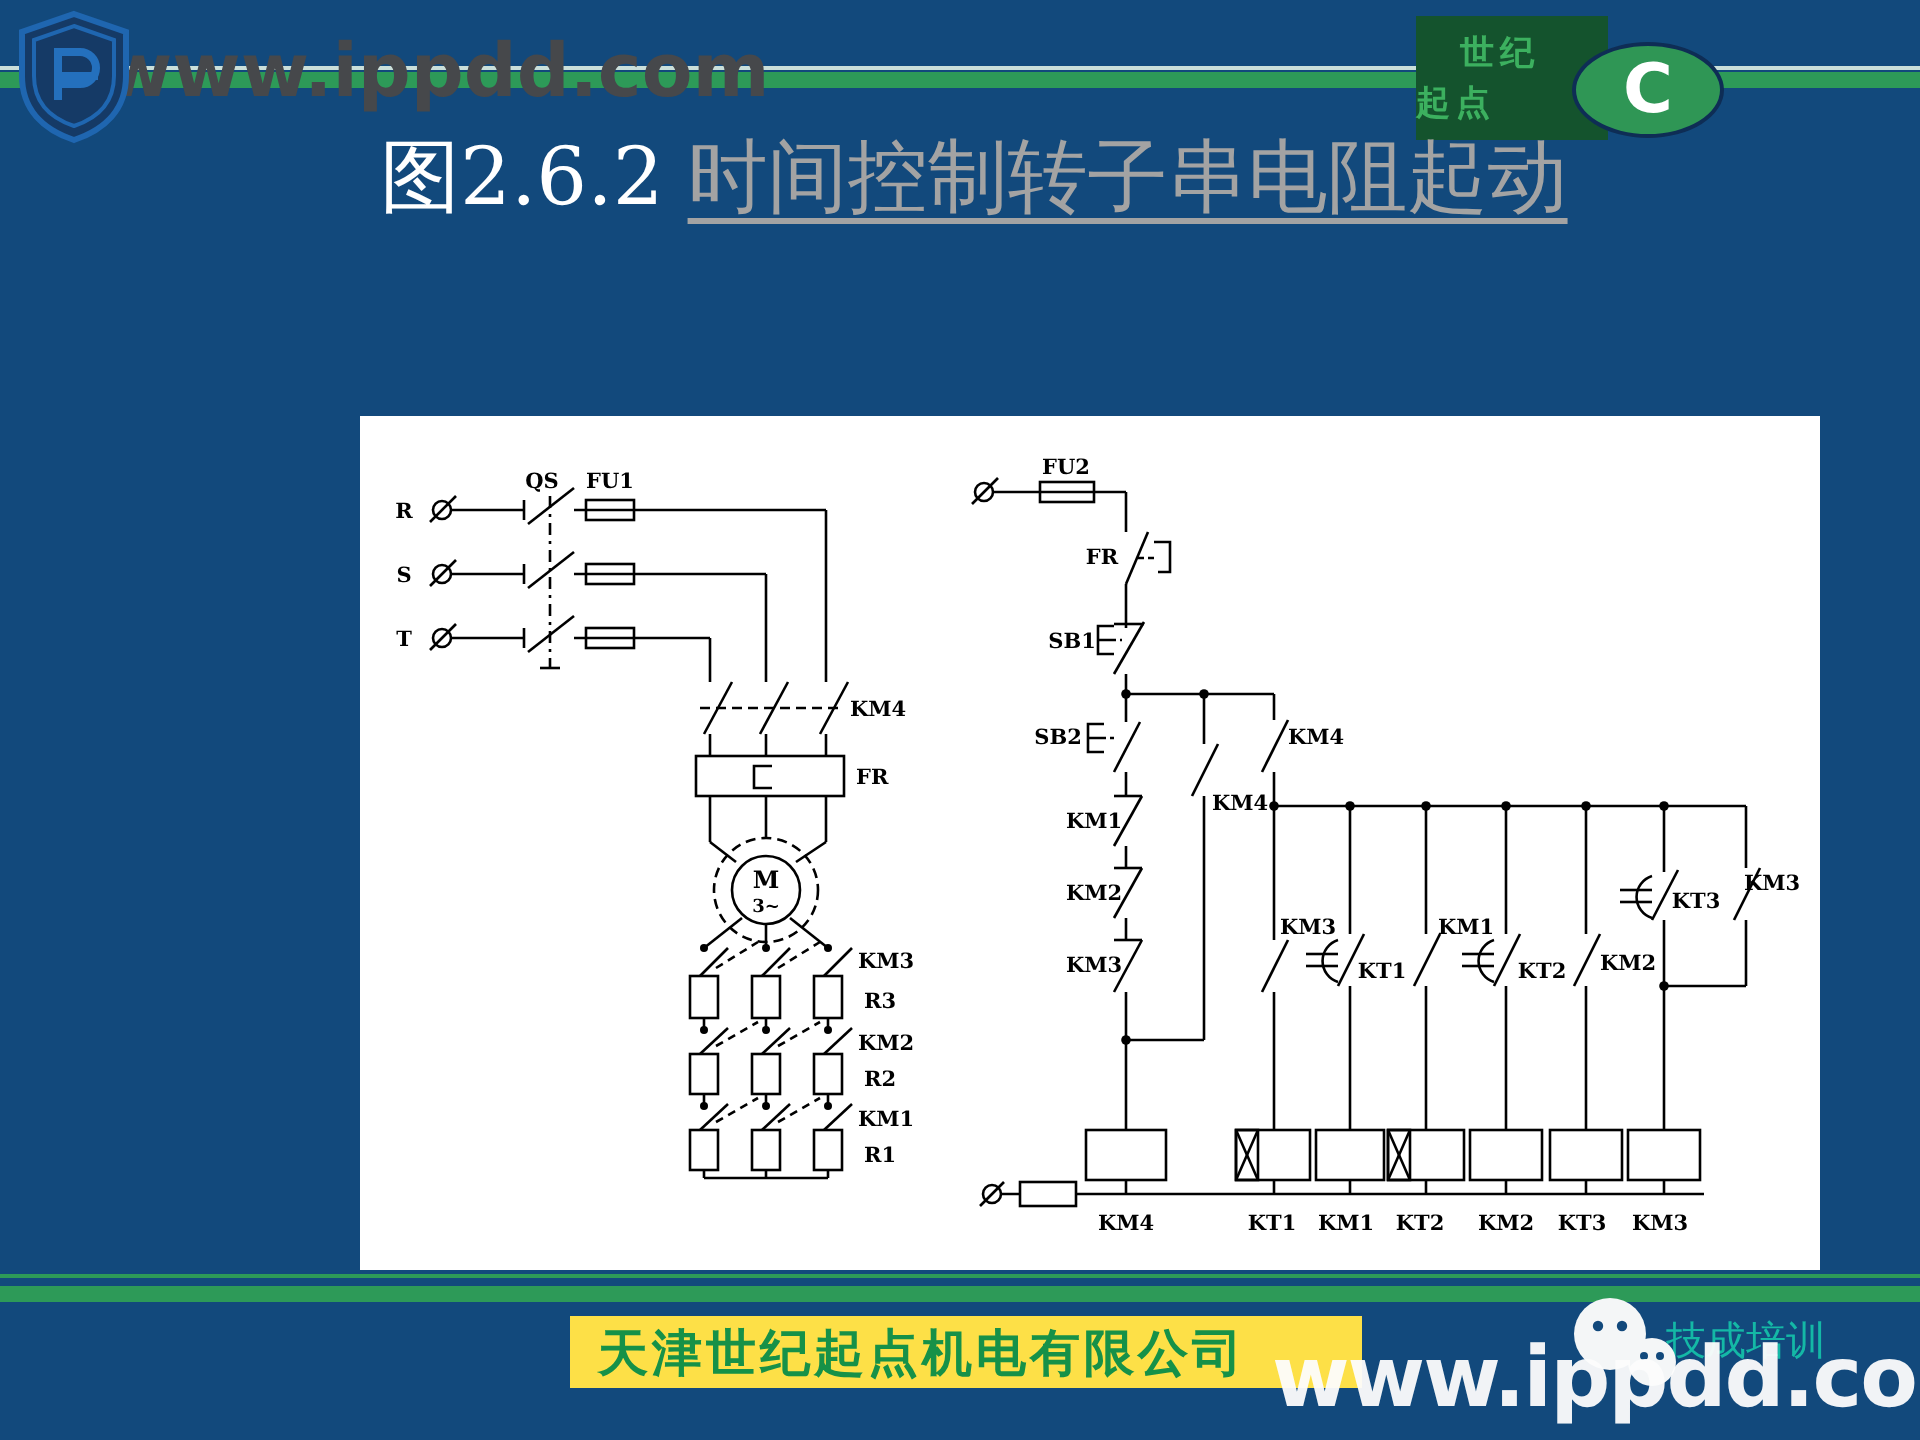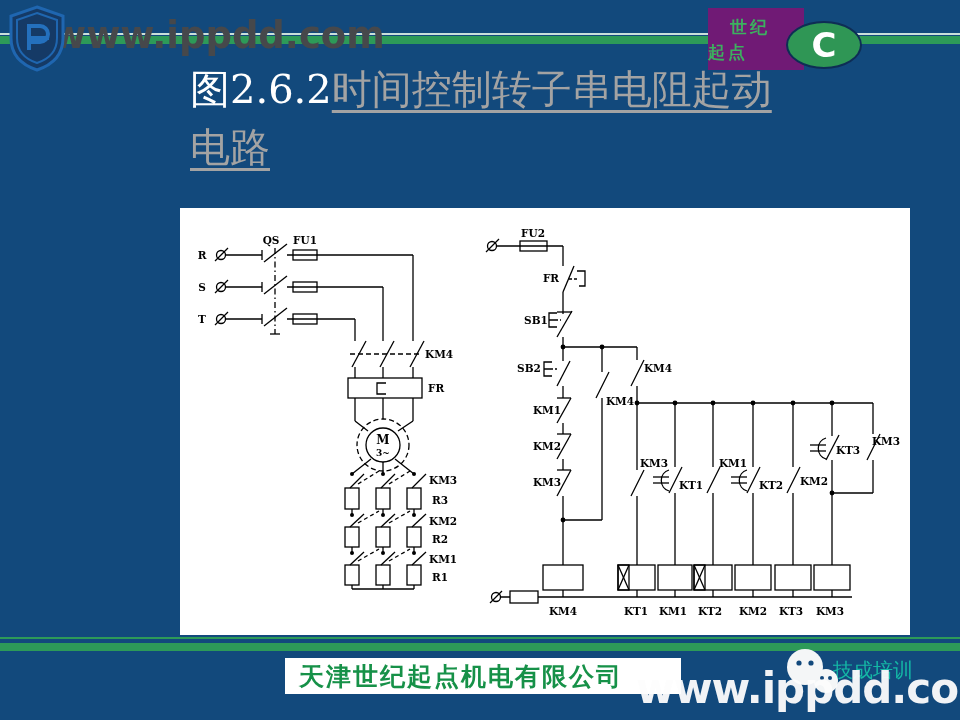--- a/index.html
+++ b/index.html
@@ -7,47 +7,47 @@
        background:#12497c;font-family:"Liberation Sans",sans-serif;}
   .abs{position:absolute;}
 
   
   .line-top-white{left:0;top:33px;width:960px;height:2px;background:#dff0e4;opacity:.9;}
   .line-top-green{left:0;top:36px;width:960px;height:8px;background:#2d9a58;}
   .wm-top{left:52px;top:14px;font-family:"DejaVu Sans",sans-serif;font-weight:bold;
           font-size:37px;color:#46484b;letter-spacing:0px;}
   .shield{left:5px;top:4px;}
 
-  .badge-box{left:708px;top:8px;width:96px;height:62px;background:#701a75;
+  .badge-box{left:708px;top:8px;width:96px;height:62px;background:#14532d;
              color:#3cb05f;font-weight:bold;font-size:17px;letter-spacing:3px;
              font-family:"DejaVu Serif",serif;line-height:25px;padding-top:7px;box-sizing:border-box;}
   .badge-l1{margin-left:22px;}
   .badge-l2{}
   .badge-ellipse{left:786px;top:21px;width:76px;height:48px;background:#2f9655;
                  border:2px solid #0e2d55;border-radius:50%;display:flex;align-items:center;
                  justify-content:center;color:#fff;font-size:34px;font-weight:bold;
                  font-family:"DejaVu Sans",sans-serif;box-sizing:border-box;}
 
   
   .title{left:190px;top:60px;width:730px;font-family:"DejaVu Serif",serif;
          font-size:40px;line-height:58px;color:#ffffff;white-space:nowrap;}
-  .title .prefix{color:#ffffff;}
+  .title .prefix{color:#ffffff;margin-right:12px;}
   .title .link{color:#a3a3a3;text-decoration:underline;text-decoration-thickness:3px;
                text-underline-offset:7px;}
 
   
   .panel{left:180px;top:208px;width:730px;height:427px;background:#ffffff;}
   svg text{fill:#000;stroke:none;font-family:"DejaVu Serif",serif;font-weight:bold;font-size:10.5px;}
   svg .big{font-size:12px;}
   svg .sm{font-size:9px;}
 
   
   .line-bot-a{left:0;top:637px;width:960px;height:2px;background:#2d9a58;}
   .line-bot-b{left:0;top:643px;width:960px;height:8px;background:#2d9a58;}
-  .company-box{left:285px;top:658px;width:396px;height:36px;background:#ffffff;
+  .company-box{left:285px;top:658px;width:396px;height:36px;background:#fde047;
                display:flex;align-items:center;padding-left:14px;box-sizing:border-box;}
   .company{color:#169148;font-weight:bold;font-size:25px;letter-spacing:2px;
            font-family:"DejaVu Sans",sans-serif;}
   .brand{left:833px;top:657px;font-size:20px;color:#14b8a6;z-index:1;
          font-family:Liberation Mono, monospace;}
   .wechat{left:783px;top:648px;z-index:2;}
   .wm-bottom{left:636px;top:664px;font-size:42px;font-weight:bold;color:#fdfdfd;
              opacity:.95;z-index:3;font-family:"DejaVu Sans",sans-serif;letter-spacing:-1px;}
 </style>
 </head>
@@ -67,21 +67,20 @@
 <div class="abs badge-box">
   <div class="badge-l1">世纪</div>
   <div class="badge-l2">起点</div>
 </div>
 <div class="abs badge-ellipse">
   <span>C</span>
 </div>
 
 <div class="abs title">
   <div><span class="prefix">图2.6.2</span><span class="link">时间控制转子串电阻起动</span></div>
-  <div><span class="link">电路</span></div>
 </div>
 
 <div class="abs panel">
 <svg width="730" height="427" viewBox="0 0 730 427">
 
   <g stroke="#000" stroke-width="1.3" fill="none">
 
     <circle cx="41" cy="47" r="4.5"></circle>
         <line x1="35" y1="53" x2="48" y2="40"></line>
     <line x1="46" y1="47" x2="82" y2="47"></line>

